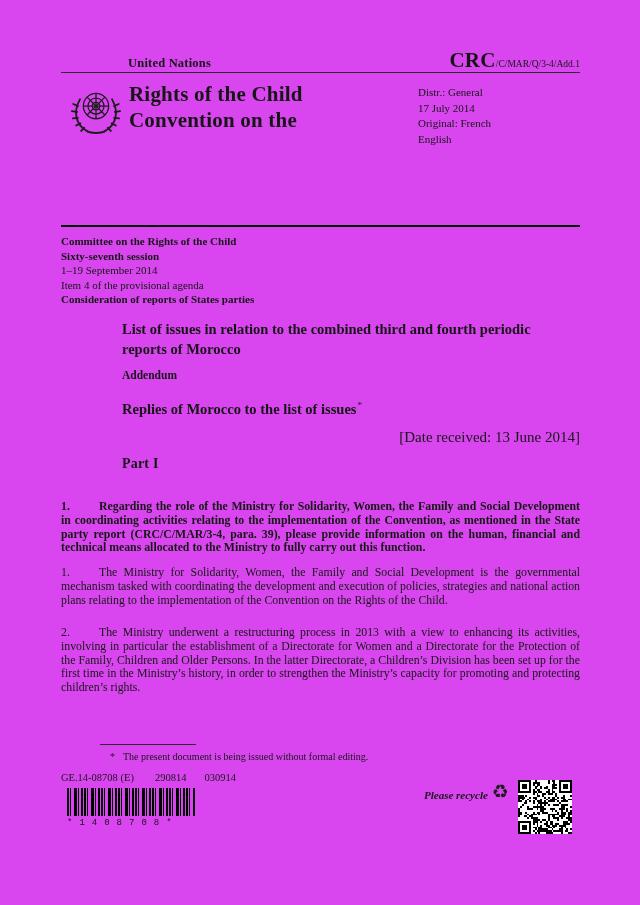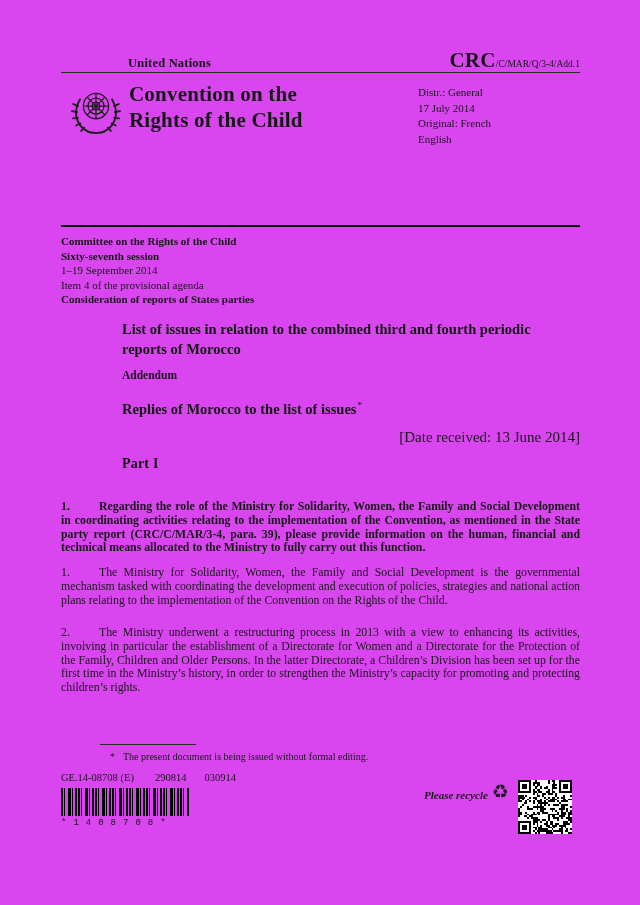--- a/index.html
+++ b/index.html
@@ -51,21 +51,21 @@
   
   .footnote-rule { left:100px; top:744px; width:96px; border-top:1px solid #2a2a2a; }
   .footnote { left:110px; right:60px; top:751px; font-size:10px; }
   .fn-marker { display:inline-block; width:13px; }
 
   
   .ge-line { left:61px; top:772px; font-size:10.5px; }
   .ge-line .gap1 { margin-left:21px; }
   .ge-line .gap2 { margin-left:18px; }
 
-  .barcode { left:61px; top:788px; width:130px; }
+  .barcode { left:67px; top:788px; width:130px; }
   .barcode-bars {
     width:128px; height:28px;
     background:repeating-linear-gradient(90deg,
       #000 0, #000 2px, transparent 2px, transparent 3px,
       #000 3px, #000 4px, transparent 4px, transparent 7px,
       #000 7px, #000 10px, transparent 10px, transparent 11px,
       #000 11px, #000 12px, transparent 12px, transparent 14px,
       #000 14px, #000 16px, transparent 16px, transparent 17px);
   }
   .barcode-text {
@@ -114,22 +114,22 @@
           <path d="M18 50.5 l-3.5 4"></path>
           <path d="M53.5 25 l5.5 -2.5"></path>
           <path d="M54.5 32 l6 -1"></path>
           <path d="M53.5 39 l6 .5"></path>
           <path d="M50.5 45.5 l5 2.5"></path>
           <path d="M46 50.5 l3.5 4"></path>
         </g>
       </svg>
     </span>
     <div class="mast-title">
+      <div>Rights of the Child</div>
       <div>Convention on the</div>
-      <div>Rights of the Child</div>
     </div>
     <div class="distr">
       <div>Distr.: General</div>
       <div>17 July 2014</div>
       <div>Original: French</div>
       <div>English</div>
     </div>
   </div>
 
   <div class="abs rule-thick"></div>

